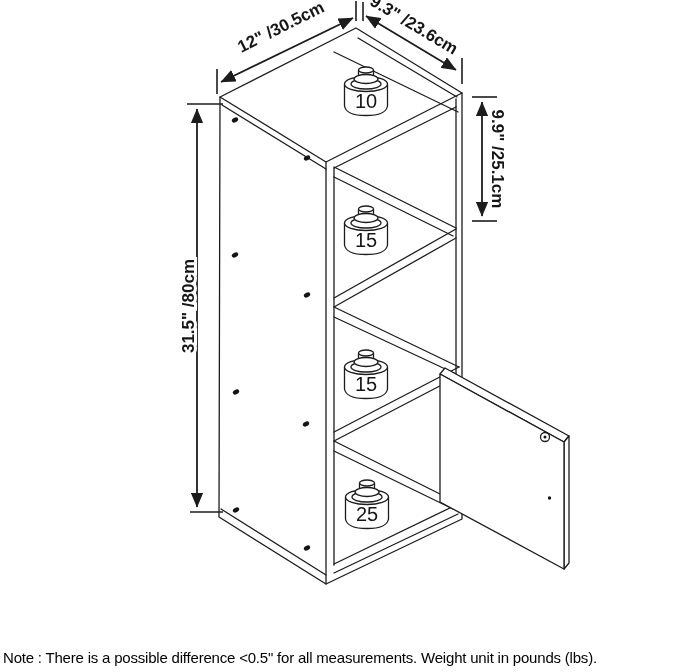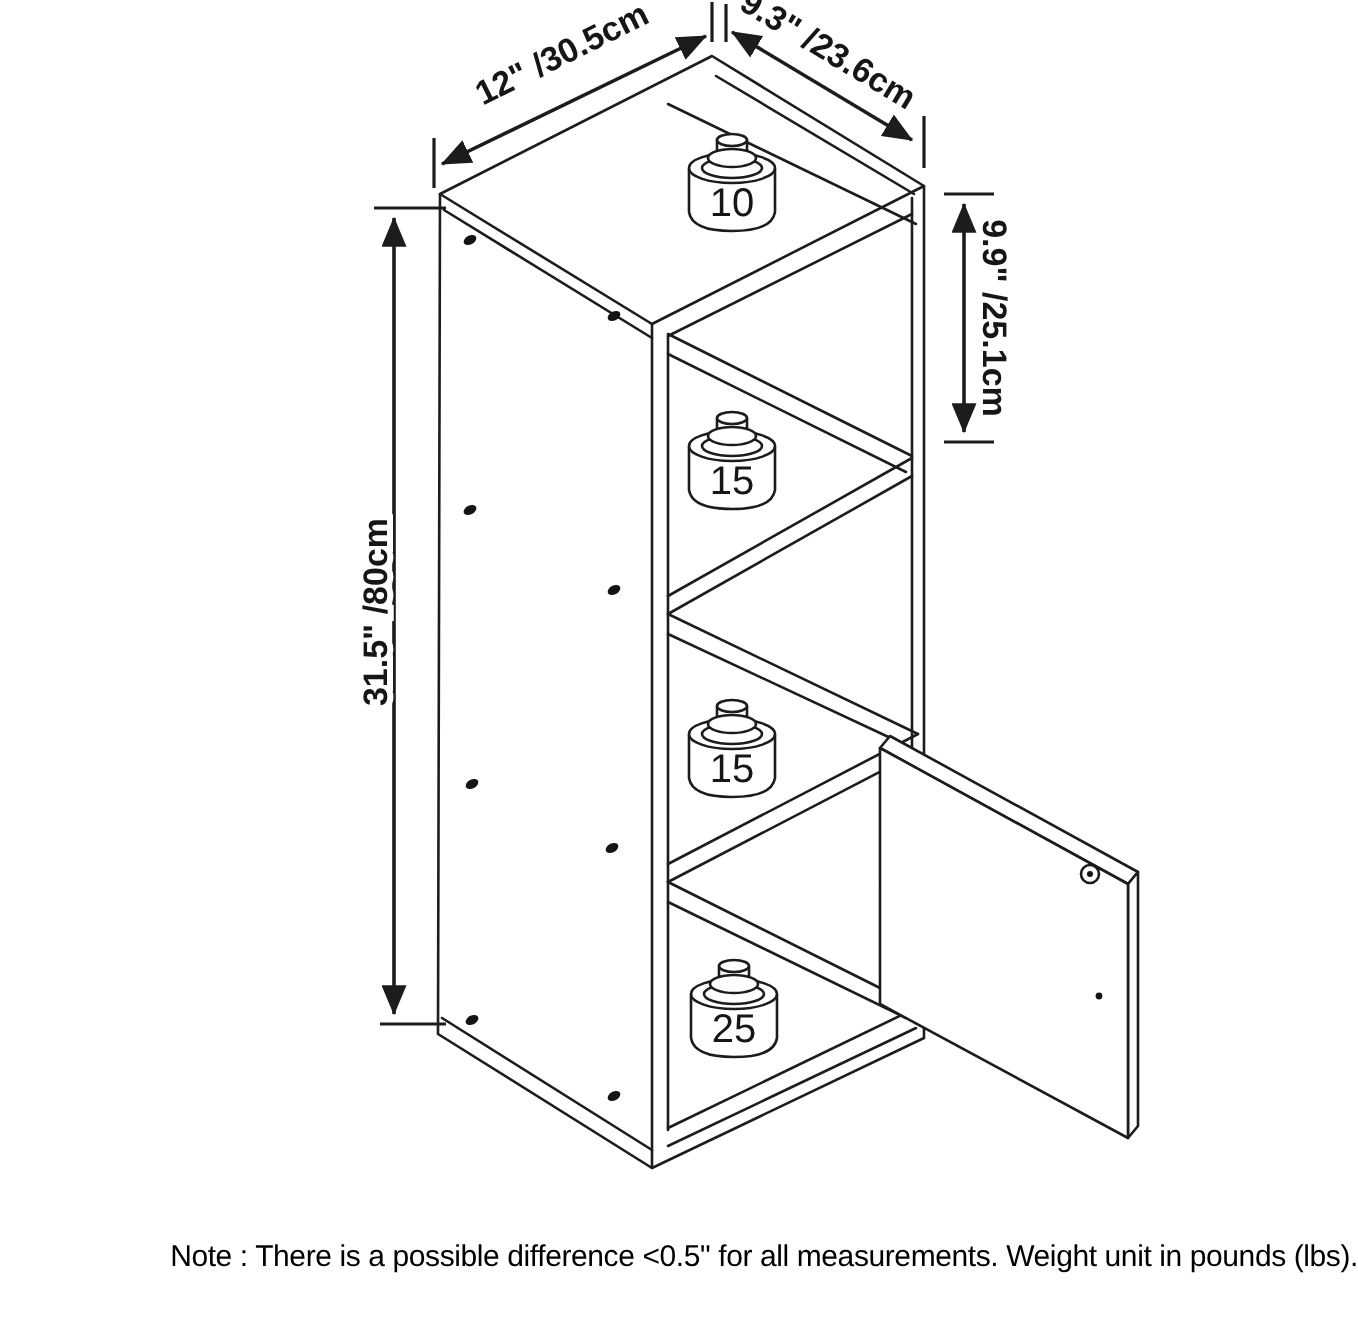--- a/index.html
+++ b/index.html
@@ -17,22 +17,22 @@
     font-family:"Liberation Sans","DejaVu Sans",sans-serif;
     font-size:17px;font-weight:bold;fill:#161616;
     text-anchor:middle;dominant-baseline:central;
   }
   .halo{stroke:#ffffff;stroke-width:6px;paint-order:stroke;}
   .wnum{
     font-family:"Liberation Sans","DejaVu Sans",sans-serif;
     font-size:20px;fill:#161616;text-anchor:middle;
   }
   #note{
-    position:absolute;left:3px;top:620px;width:676px;
-    font-size:15px;letter-spacing:-0.2px;color:#000000;white-space:nowrap;text-align:right;
+    position:absolute;left:3px;top:649px;width:676px;
+    font-size:15px;letter-spacing:-0.2px;color:#000000;white-space:nowrap;
   }
 </style>
 </head>
 <body>
 
 <svg id="diagram-svg" width="679" height="672" viewBox="0 0 679 672">
   <defs>
     <marker id="ah" viewBox="0 0 12 10" refX="11.5" refY="5" markerWidth="15" markerHeight="12.5" orient="auto-start-reverse" markerUnits="userSpaceOnUse">
       <path d="M0 0 L12 5 L0 10 Z" fill="#1c1c1c"></path>
     </marker>

